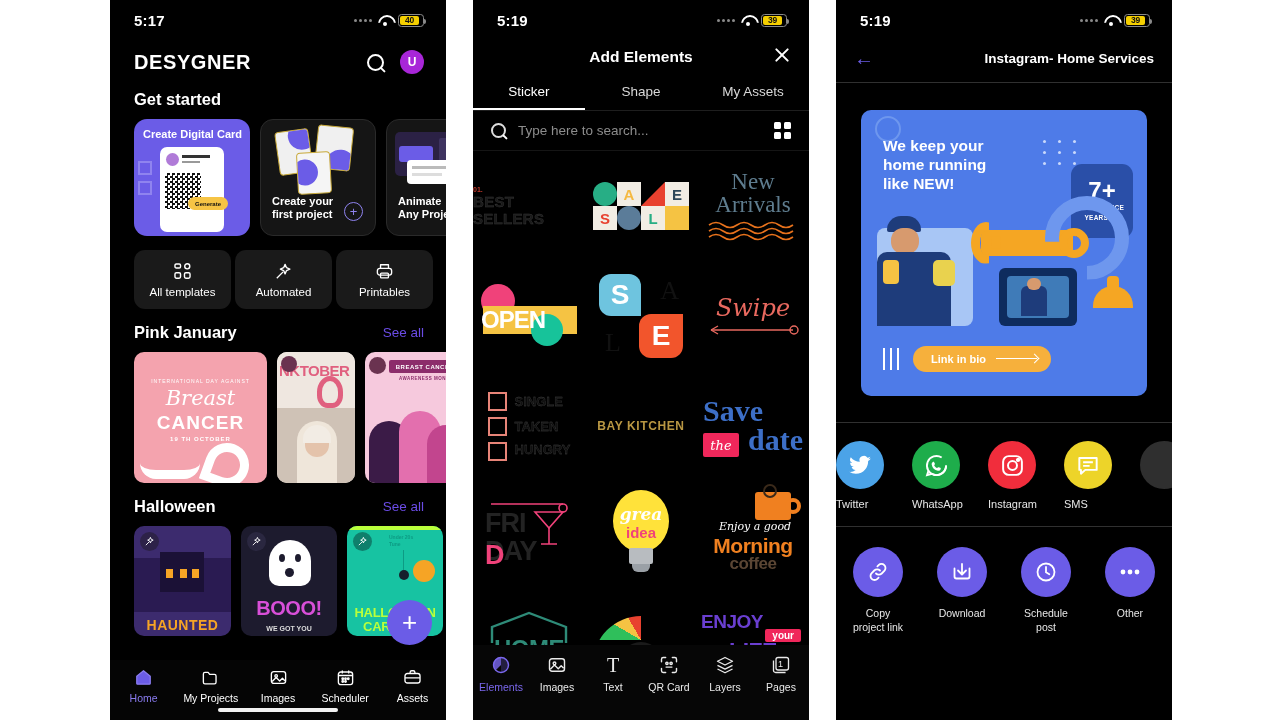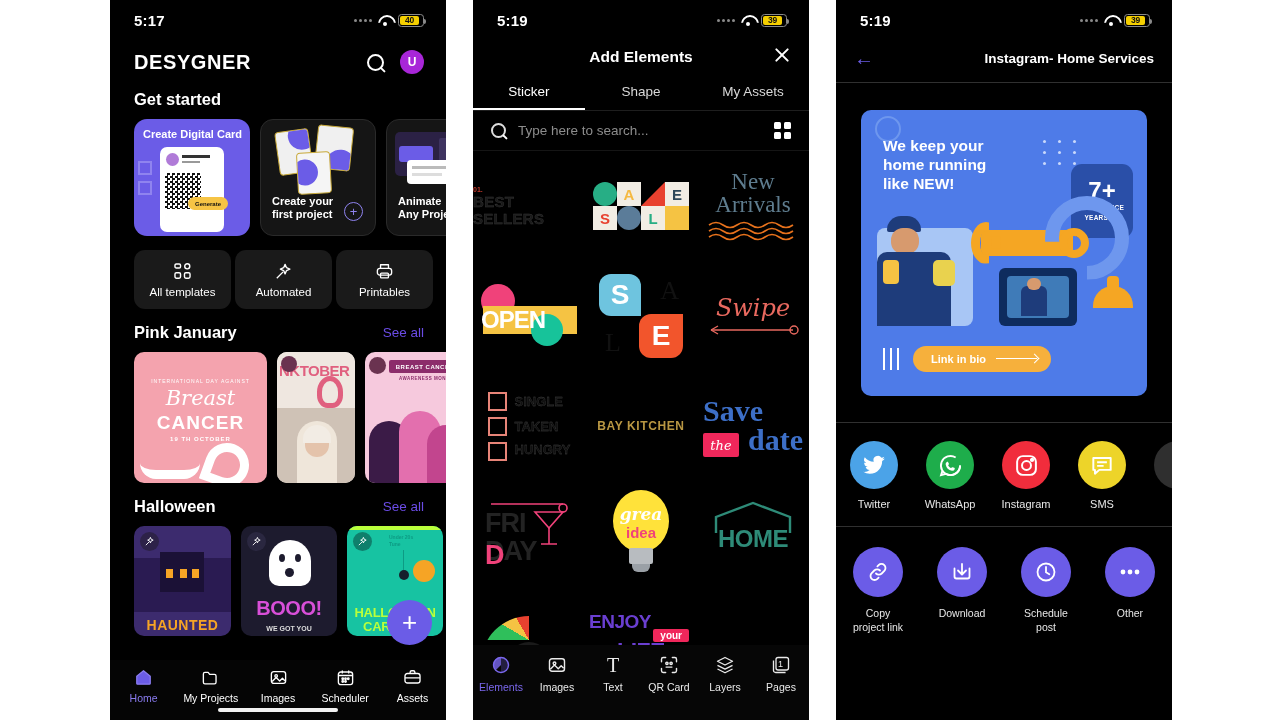--- a/index.html
+++ b/index.html
@@ -159,21 +159,21 @@
   .cta { flex:1; height:26px; background:#F6B03C; border-radius:14px; color:#fff;
     font-size:11px; font-weight:600; display:flex; align-items:center; gap:10px;
     padding-left:18px; max-width:138px;}
   .cta .arrow { flex:1; height:1px; background:#fff; position:relative; margin-right:14px;}
   .cta .arrow::after{content:"";position:absolute;right:-1px;top:-3px;width:6px;height:6px;
     border-top:1.4px solid #fff;border-right:1.4px solid #fff;transform:rotate(45deg);}
 
   .share-row { display:flex; align-items:flex-start; gap:0; padding:18px 0 16px;
     border-bottom:1px solid #303030; overflow:hidden; }
   .share-item { width:76px; flex:0 0 auto; display:flex; flex-direction:column;
-    align-items:center; gap:9px; color:#e6e6e6; font-size:11px; }
+    align-items:flex-start; gap:9px; color:#e6e6e6; font-size:11px; }
   .sicon { width:48px;height:48px;border-radius:50%; display:flex;align-items:center;
     justify-content:center; color:#fff; }
   .act-row { display:flex; padding:20px 0 0; }
   .act-item { flex:1; display:flex; flex-direction:column; align-items:center; gap:9px;
     color:#e6e6e6; font-size:10.5px; text-align:center; line-height:1.35;}
   .aicon { width:50px;height:50px;border-radius:50%;background:#6B5CE7;
     display:flex;align-items:center;justify-content:center;}
   svg { display:block; }
 </style>
 </head>
@@ -571,20 +571,30 @@
         </svg>
       </div>
     </div>
     <div class="scell">
       <div style="position:relative;width:72px;height:92px">
         <div style="position:absolute;left:8px;top:0;width:56px;height:62px;border-radius:50%;background:#FFE23A"></div>
         <div style="position:absolute;left:24px;top:58px;width:24px;height:16px;background:#B8BCC0;border-radius:2px"></div>
         <div style="position:absolute;left:27px;top:74px;width:18px;height:8px;background:#9AA0A6;border-radius:0 0 6px 6px"></div>
         <div style="position:absolute;left:8px;top:14px;width:56px;text-align:center;color:#fff;font-size:17px;font-family:'DejaVu Serif',serif;font-style:italic;font-weight:700">grea</div>
         <div style="position:absolute;left:8px;top:34px;width:56px;text-align:center;color:#F0427A;font-size:15px;font-weight:800">idea</div>
+      </div>
+    </div>
+    <div class="scell">
+      <div style="position:relative;width:108px;height:92px">
+        <div style="position:absolute;right:16px;top:2px;width:36px;height:28px;background:#F08020;border-radius:3px"></div>
+        <div style="position:absolute;right:6px;top:8px;width:16px;height:16px;border:4px solid #F08020;border-radius:50%"></div>
+        <div style="position:absolute;right:30px;top:-6px;width:14px;height:14px;border:2px solid #3b2a1a;border-radius:50%"></div>
+        <div style="position:absolute;left:6px;top:30px;width:100px;text-align:center;color:#fff;font-size:11px;font-family:'DejaVu Serif',serif;font-style:italic">Enjoy a good</div>
+        <div style="position:absolute;left:0;top:44px;width:108px;text-align:center;color:#F08020;font-size:21px;font-weight:800;letter-spacing:-.5px">Morning</div>
+        <div style="position:absolute;left:0;top:64px;width:108px;text-align:center;color:#5b4634;font-size:17px;font-weight:800;letter-spacing:-.5px">coffee</div>
       </div>
     </div>
 
     <div class="scell">
       <div style="position:relative;width:98px;height:70px">
         <svg style="position:absolute;left:6px;top:0" width="86" height="34" viewBox="0 0 86 34" fill="none" stroke="#2E8B78" stroke-width="2.4">
               <path d="M6 32V16L43 2l37 14v16"></path>
             </svg>
         <div style="position:absolute;left:0;top:24px;width:98px;text-align:center;color:#2E8B78;font-size:24px;font-weight:800;letter-spacing:-.5px">HOME</div>
       </div>

